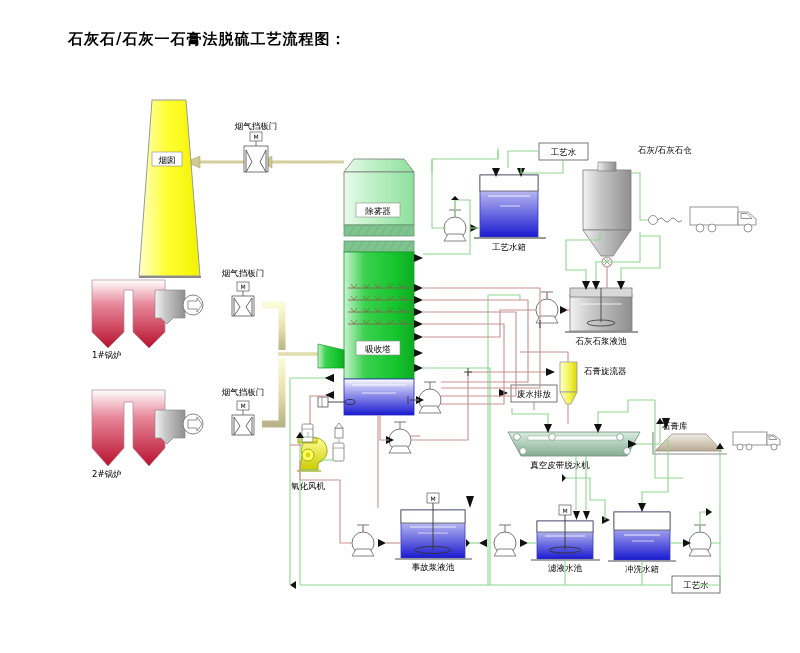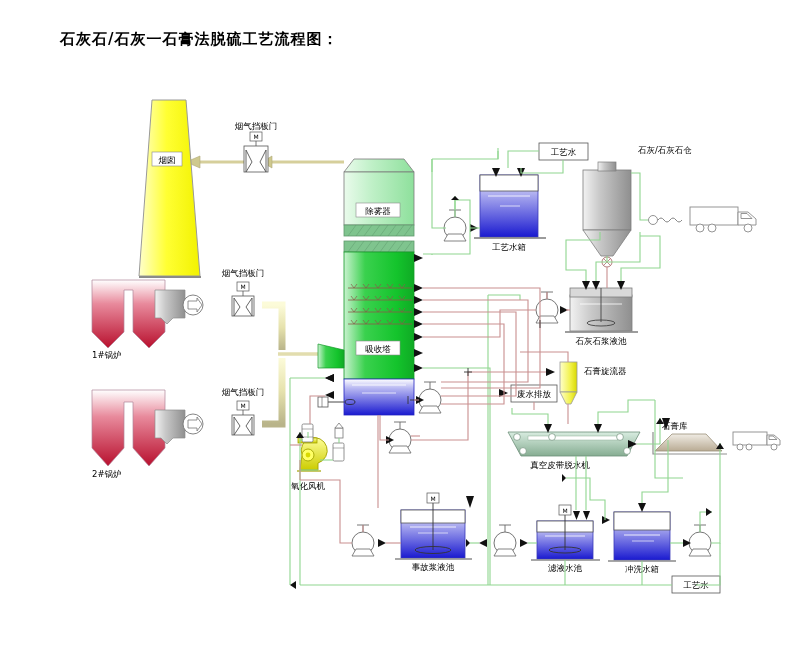--- a/index.html
+++ b/index.html
@@ -2,21 +2,21 @@
 <html><head>
 <meta charset="utf-8">
 <style>
   html,body{margin:0;padding:0;}
   body{
     width:800px;height:653px;background:#ffffff;
     font-family:"DejaVu Sans","Liberation Sans",sans-serif;
     overflow:hidden;position:relative;
   }
   #title{
-    position:absolute;left:60px;top:30px;
+    position:absolute;left:68px;top:30px;
     font-size:15px;font-weight:bold;color:#000;
     letter-spacing:1px;white-space:nowrap;
   }
   #stage{position:absolute;left:0;top:0;width:800px;height:653px;}
   svg{display:block;}
   .lbl{font-size:8.5px;fill:#000;font-family:"DejaVu Sans","Liberation Sans",sans-serif;}
 </style>
 </head>
 <body>
 

